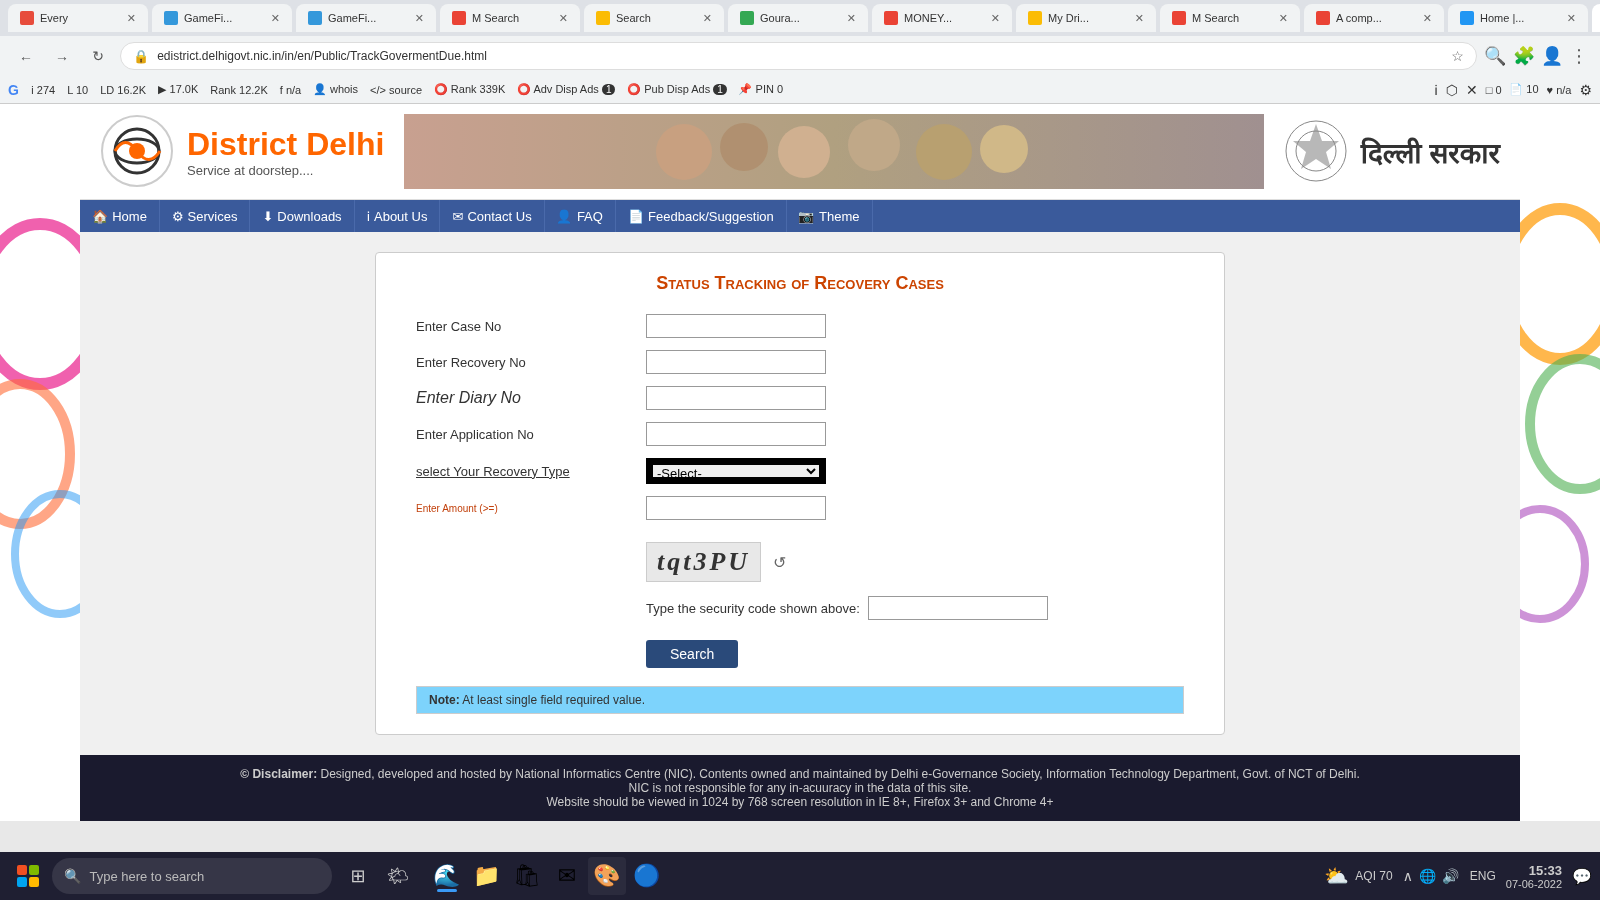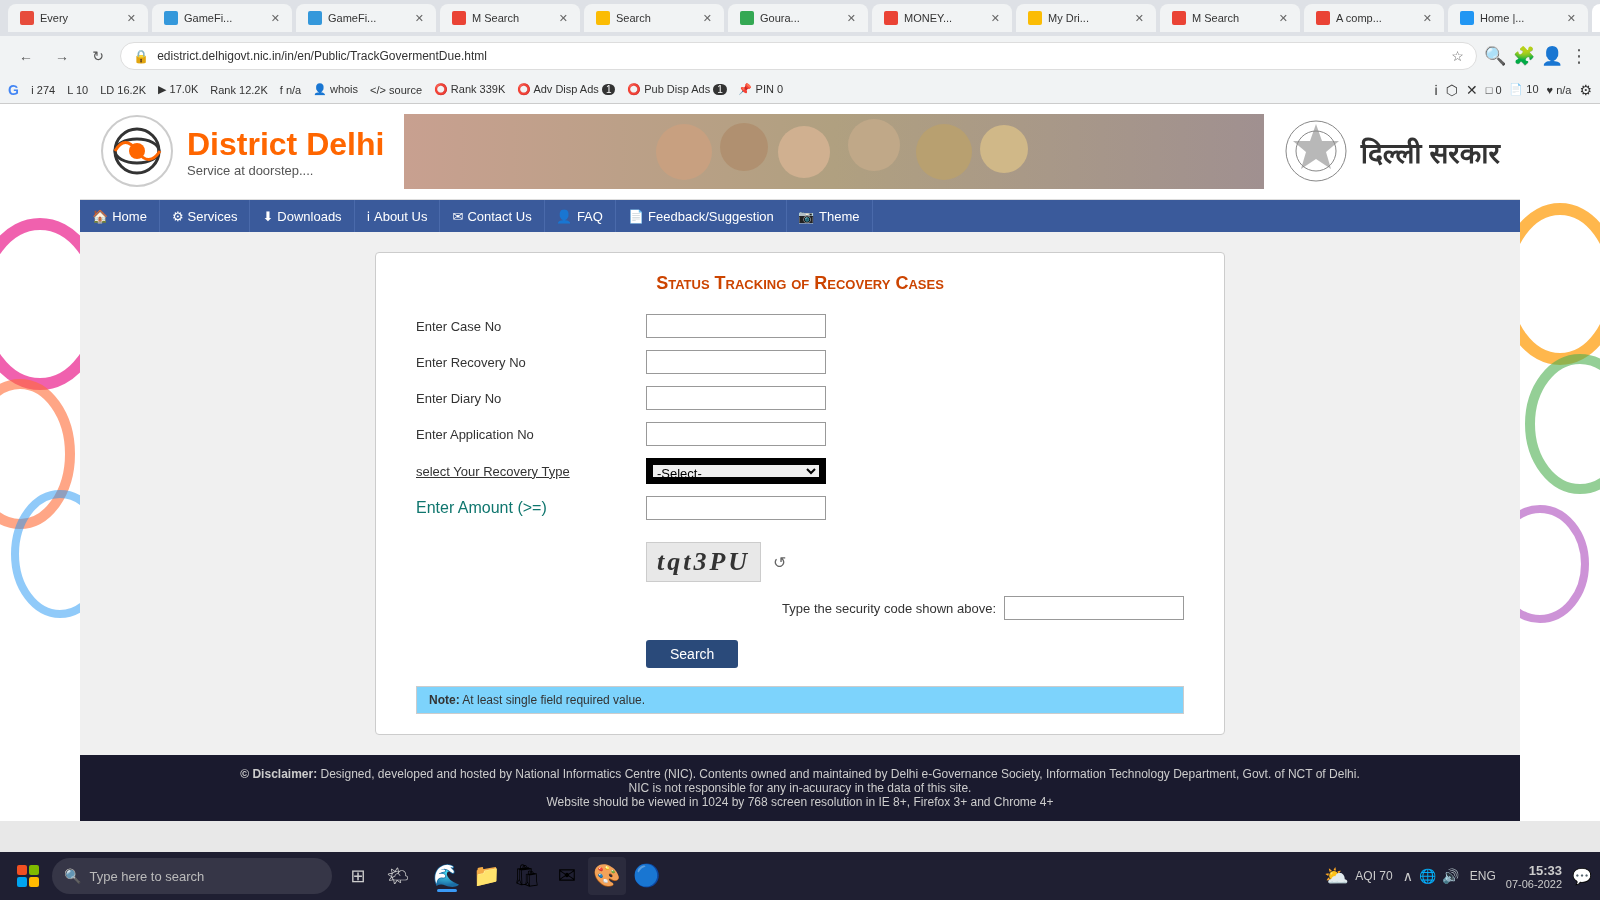--- a/index.html
+++ b/index.html
@@ -248,48 +248,48 @@
           <label style="width:230px;font-size:13px;color:#333;">Enter Case No</label>
           <input type="text" style="width: 180px; height: 24px; border: 1px solid rgb(153, 153, 153); padding: 2px 6px; font-size: 13px;">
         </div>
 
         <div class="form-row" style="display:flex;align-items:center;margin-bottom:12px;">
           <label style="width:230px;font-size:13px;color:#333;">Enter Recovery No</label>
           <input type="text" style="width: 180px; height: 24px; border: 1px solid rgb(153, 153, 153); padding: 2px 6px; font-size: 13px;">
         </div>
 
         <div class="form-row" style="display:flex;align-items:center;margin-bottom:12px;">
-          <label style="width:230px;font-size:13px;color:#333;">Enter Diary No</label>
+          <label style="width:230px;font-size:16px;color:#333;font-style:italic;">Enter Diary No</label>
           <input type="text" style="width: 180px; height: 24px; border: 1px solid rgb(153, 153, 153); padding: 2px 6px; font-size: 13px;">
         </div>
 
         <div class="form-row" style="display:flex;align-items:center;margin-bottom:12px;">
           <label style="width:230px;font-size:13px;color:#333;">Enter Application No</label>
           <input type="text" style="width: 180px; height: 24px; border: 1px solid rgb(153, 153, 153); padding: 2px 6px; font-size: 13px;">
         </div>
 
         <div class="form-row" style="display:flex;align-items:center;margin-bottom:12px;">
           <label style="width:230px;font-size:13px;color:#333;text-decoration:underline;">select Your Recovery Type</label>
           <select style="width:180px;height:26px;border:7px solid #000000;font-size:13px;">
             <option>-Select-</option>
           </select>
         </div>
 
         <div class="form-row" style="display:flex;align-items:center;margin-bottom:12px;">
-          <label style="width:230px;font-size:16px;color:#0f766e;">Enter Amount (&gt;=)</label>
+          <label style="width:230px;font-size:10px;color:#c2410c;">Enter Amount (&gt;=)</label>
           <input type="text" style="width: 180px; height: 24px; border: 1px solid rgb(153, 153, 153); padding: 2px 6px; font-size: 13px;">
         </div>
 
         <div style="display:flex;align-items:center;padding:10px 0 10px 230px;gap:12px;">
           <div style="background:#e8e8e8;padding:4px 10px;border:1px solid #ccc;font-size:26px;font-weight:bold;font-style:italic;color:#333;letter-spacing:3px;font-family:Georgia,serif;">
             <span>tqt3PU</span>
           </div>
           <span style="font-size:16px;color:#666;cursor:pointer;">↺</span>
         </div>
-        <div style="display:flex;align-items:center;padding:4px 0 10px 230px;gap:8px;justify-content:flex-end;">
+        <div style="display:flex;align-items:center;padding:4px 0 10px 230px;gap:8px;">
           <label style="font-size:13px;color:#333;">Type the security code shown above:</label>
           <input type="text" style="width: 180px; height: 24px; border: 1px solid rgb(153, 153, 153); padding: 2px 6px;">
         </div>
 
         <div style="padding:10px 0 10px 230px;">
           <button style="background:#2a4a7a;color:#fff;border:none;padding:6px 24px;font-size:14px;cursor:pointer;border-radius:3px;">Search</button>
         </div>
 
         <div style="background:#7dd3fc;border:1px solid #ccc;padding:6px 12px;font-size:12px;color:#333;margin-top:8px;">
           <span style="font-weight:bold;">Note:</span>

